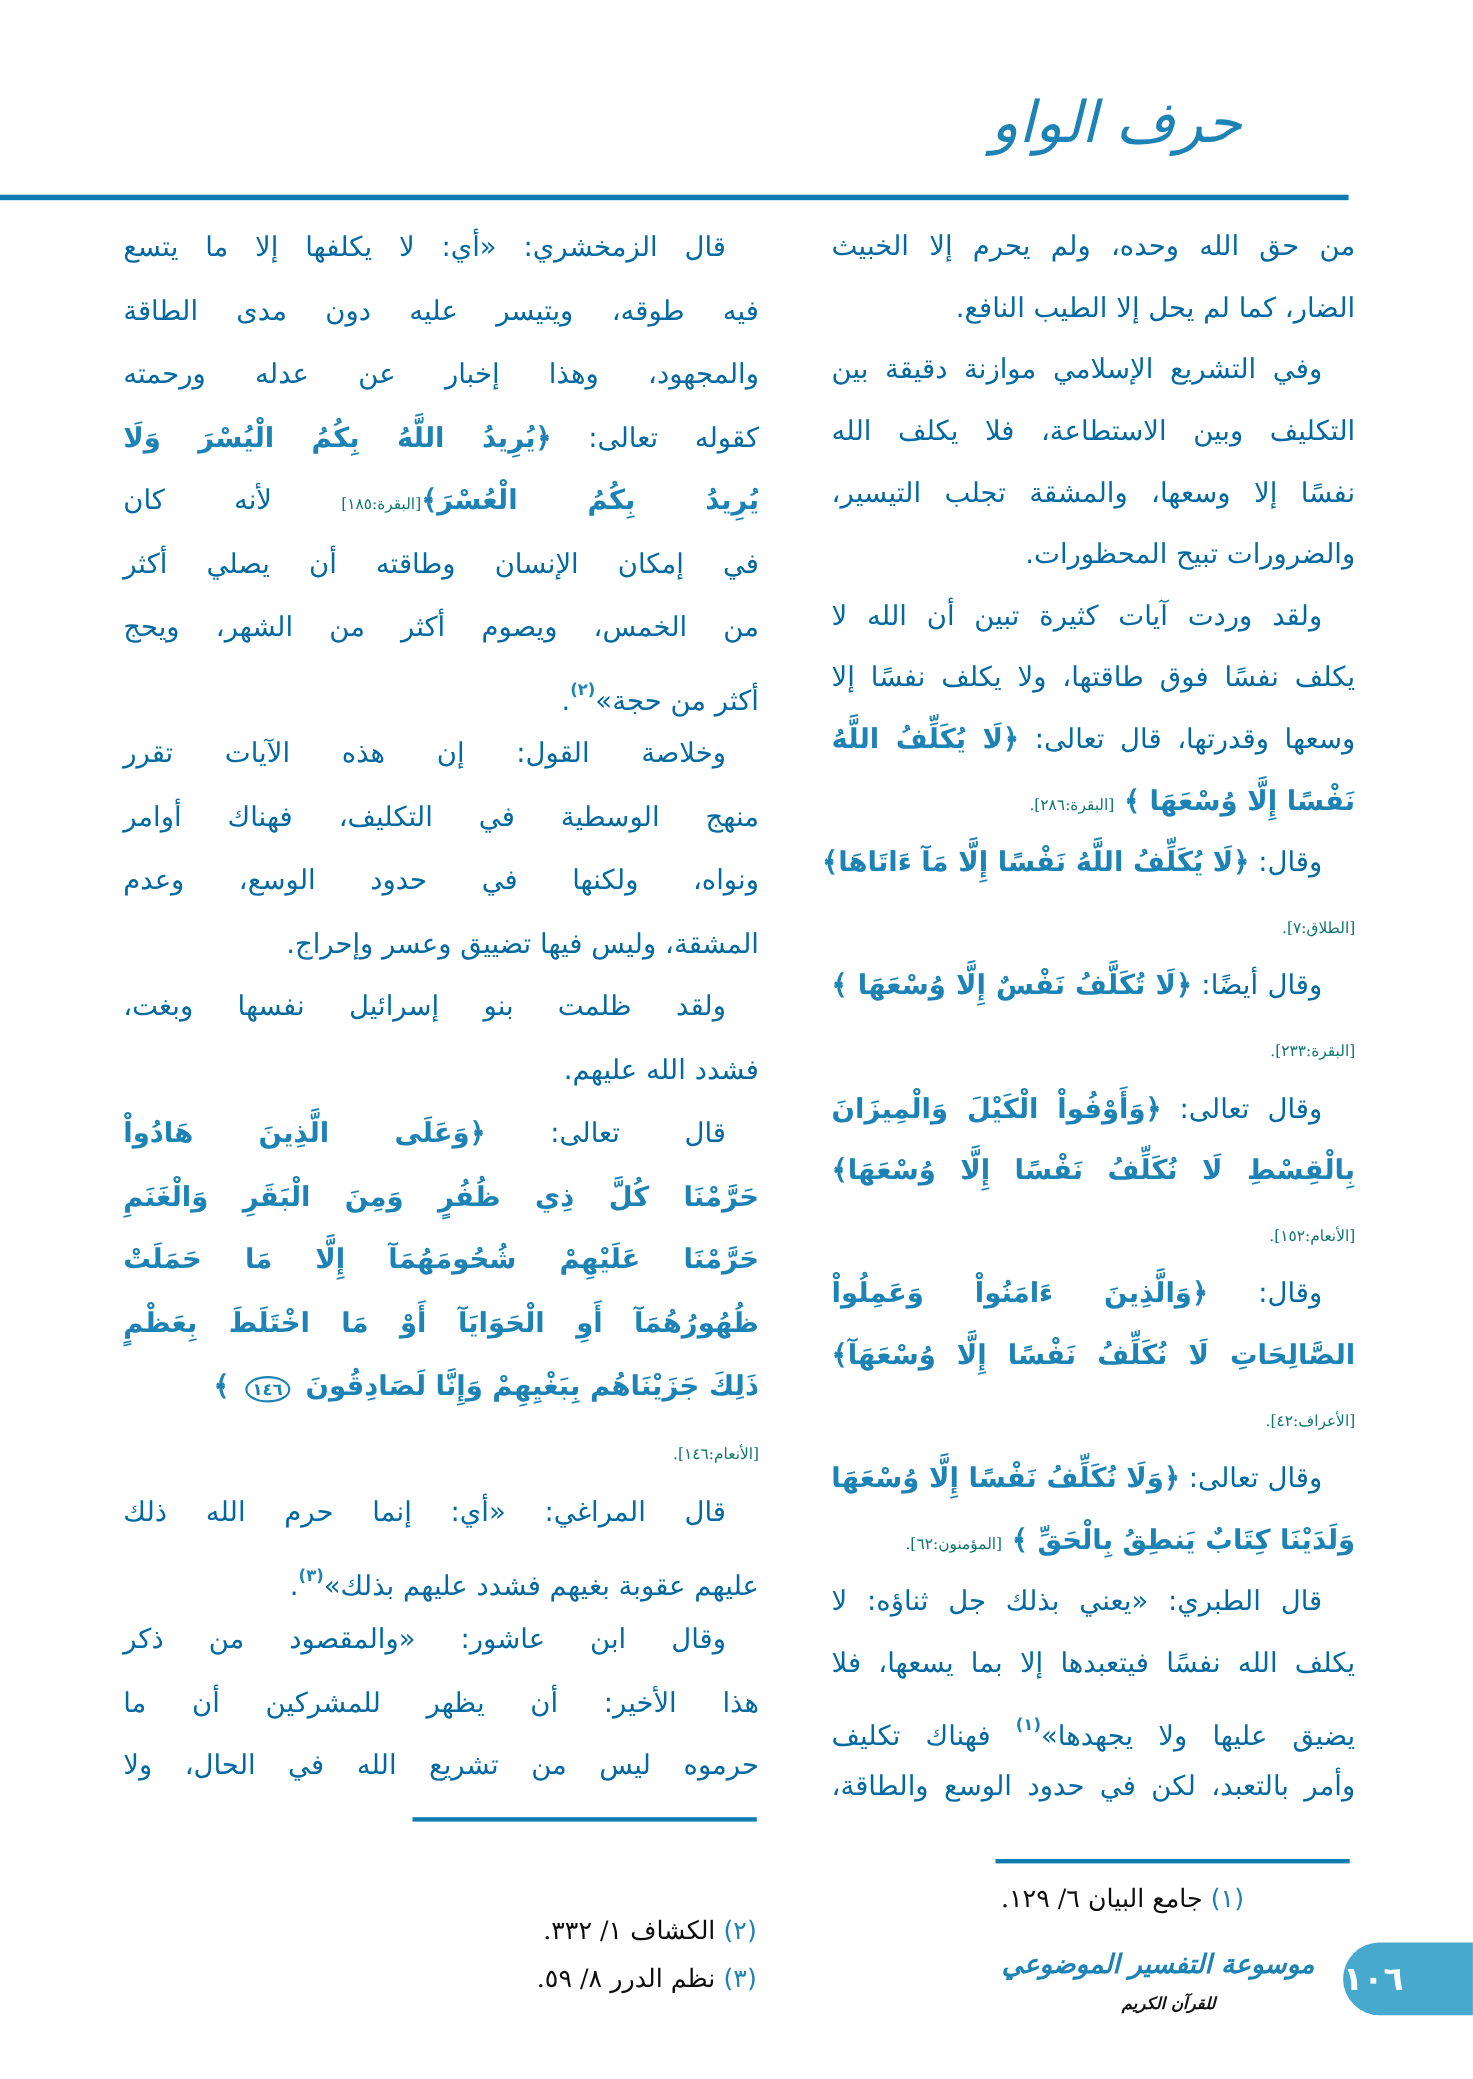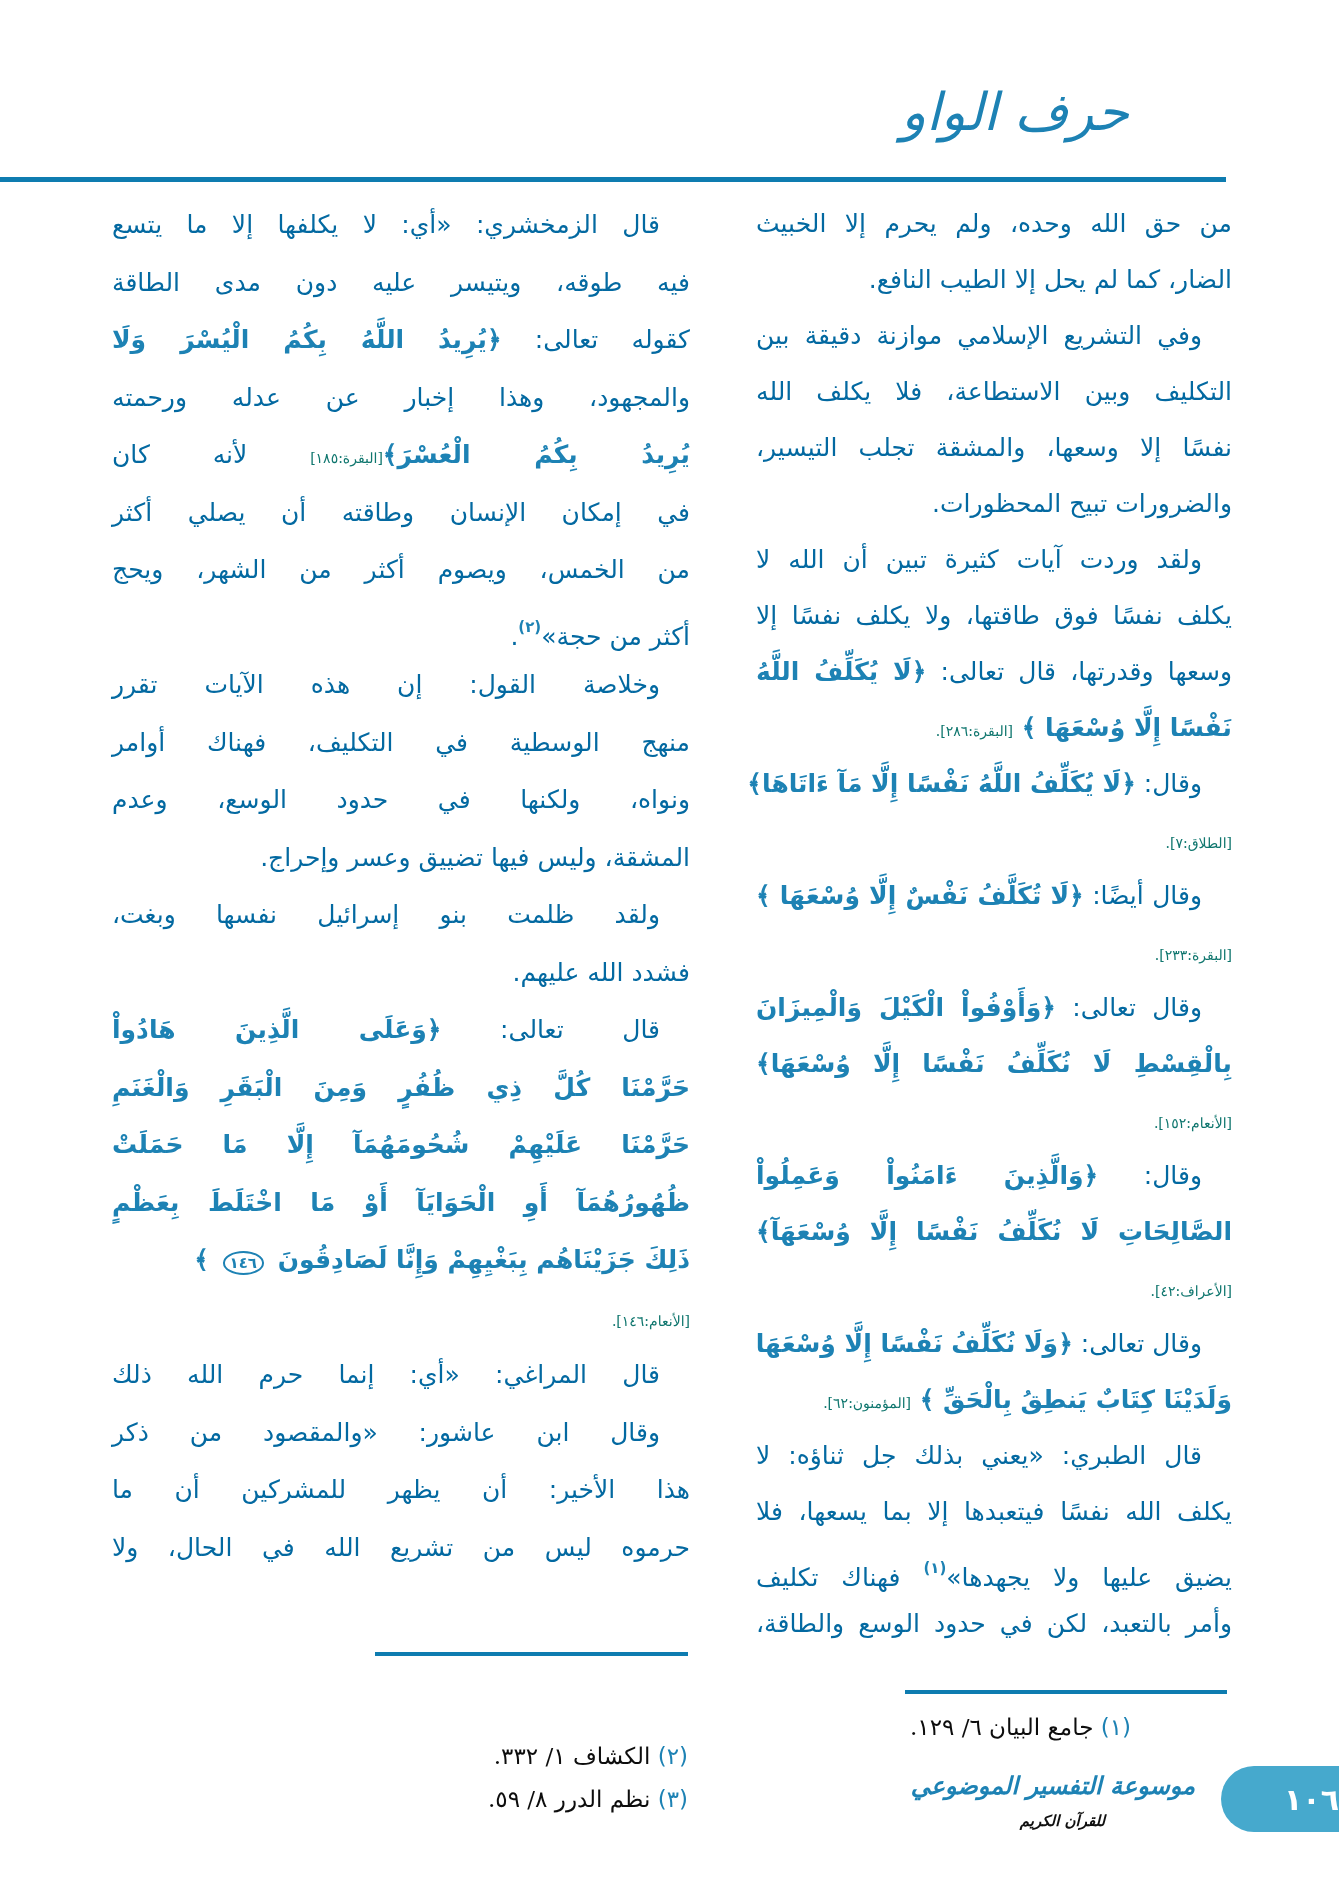--- a/index.html
+++ b/index.html
@@ -52,21 +52,21 @@
   
   .logo{position:absolute;top:1772px;right:144px;width:265px;text-align:center;}
   .logo-main{
     font-size:24px;font-weight:bold;font-style:italic;
     color:var(--accent,#1d82b4);white-space:nowrap;
   }
   .logo-sub{font-size:15px;font-weight:bold;font-style:italic;color:#101010;margin-top:12px;}
   .page-badge{
     position:absolute;top:1766px;right:0;width:118px;height:66px;
     background:var(--badge,#46a9cd);border-radius:33px 0 0 33px;
-    color:#ffffff;display:flex;align-items:center;justify-content:flex-start;
+    color:#ffffff;display:flex;align-items:center;justify-content:flex-end;
     font-size:30px;font-weight:bold;letter-spacing:5px;
   }
 </style>
 </head>
 <body>
 
 <div class="page">
 
   <div class="header-title">حرف الواو</div>
 
@@ -96,39 +96,40 @@
       <div class="line ind"><span class="seg-b">وقال تعالى: </span><span class="seg-q">﴿وَلَا نُكَلِّفُ نَفْسًا إِلَّا وُسْعَهَا</span></div>
       <div class="line end"><span class="seg-q">وَلَدَيْنَا كِتَابٌ يَنطِقُ بِالْحَقِّ ﴾ </span><span class="seg-r">[المؤمنون:٦٢].</span></div>
       <div class="line ind"><span class="seg-b">قال الطبري: «يعني بذلك جل ثناؤه: لا</span></div>
       <div class="line"><span class="seg-b">يكلف الله نفسًا فيتعبدها إلا بما يسعها، فلا</span></div>
       <div class="line"><span class="seg-b">يضيق عليها ولا يجهدها»</span><span class="seg-f">(١)</span><span class="seg-b"> فهناك تكليف</span></div>
       <div class="line"><span class="seg-b">وأمر بالتعبد، لكن في حدود الوسع والطاقة،</span></div>
     </div>
   <div class="col col-left" id="col-left">
       <div class="line ind"><span class="seg-b">قال الزمخشري: «أي: لا يكلفها إلا ما يتسع</span></div>
       <div class="line"><span class="seg-b">فيه طوقه، ويتيسر عليه دون مدى الطاقة</span></div>
+      <div class="line"><span class="seg-b">والمجهود، وهذا إخبار عن عدله ورحمته</span></div>
       <div class="line"><span class="seg-b">كقوله تعالى: </span><span class="seg-q">﴿يُرِيدُ اللَّهُ بِكُمُ الْيُسْرَ وَلَا</span></div>
-      <div class="line"><span class="seg-b">والمجهود، وهذا إخبار عن عدله ورحمته</span></div>
       <div class="line"><span class="seg-q">يُرِيدُ بِكُمُ الْعُسْرَ﴾</span><span class="seg-r">[البقرة:١٨٥]</span><span class="seg-b"> لأنه كان</span></div>
       <div class="line"><span class="seg-b">في إمكان الإنسان وطاقته أن يصلي أكثر</span></div>
       <div class="line"><span class="seg-b">من الخمس، ويصوم أكثر من الشهر، ويحج</span></div>
       <div class="line end"><span class="seg-b">أكثر من حجة»</span><span class="seg-f">(٢)</span><span class="seg-b">.</span></div>
       <div class="line ind"><span class="seg-b">وخلاصة القول: إن هذه الآيات تقرر</span></div>
       <div class="line"><span class="seg-b">منهج الوسطية في التكليف، فهناك أوامر</span></div>
       <div class="line"><span class="seg-b">ونواه، ولكنها في حدود الوسع، وعدم</span></div>
       <div class="line end"><span class="seg-b">المشقة، وليس فيها تضييق وعسر وإحراج.</span></div>
       <div class="line ind"><span class="seg-b">ولقد ظلمت بنو إسرائيل نفسها وبغت،</span></div>
       <div class="line end"><span class="seg-b">فشدد الله عليهم.</span></div>
       <div class="line ind"><span class="seg-b">قال تعالى: </span><span class="seg-q">﴿وَعَلَى الَّذِينَ هَادُواْ</span></div>
       <div class="line"><span class="seg-q">حَرَّمْنَا كُلَّ ذِي ظُفُرٍ وَمِنَ الْبَقَرِ وَالْغَنَمِ</span></div>
       <div class="line"><span class="seg-q">حَرَّمْنَا عَلَيْهِمْ شُحُومَهُمَآ إِلَّا مَا حَمَلَتْ</span></div>
       <div class="line"><span class="seg-q">ظُهُورُهُمَآ أَوِ الْحَوَايَآ أَوْ مَا اخْتَلَطَ بِعَظْمٍ</span></div>
       <div class="line end"><span class="seg-q">ذَلِكَ جَزَيْنَاهُم بِبَغْيِهِمْ وَإِنَّا لَصَادِقُونَ </span><span class="seg-a">١٤٦</span><span class="seg-q"> ﴾</span></div>
       <div class="line end"><span class="seg-r">[الأنعام:١٤٦].</span></div>
       <div class="line ind"><span class="seg-b">قال المراغي: «أي: إنما حرم الله ذلك</span></div>
+      <div class="line end"><span class="seg-b">عليهم عقوبة بغيهم فشدد عليهم بذلك»</span><span class="seg-f">(٣)</span><span class="seg-b">.</span></div>
       <div class="line ind"><span class="seg-b">وقال ابن عاشور: «والمقصود من ذكر</span></div>
       <div class="line"><span class="seg-b">هذا الأخير: أن يظهر للمشركين أن ما</span></div>
       <div class="line"><span class="seg-b">حرموه ليس من تشريع الله في الحال، ولا</span></div>
     </div>
 
   <div class="footsep footsep-left"></div>
   <div class="footsep footsep-right"></div>
 
   <div class="footnotes fn-left" id="fn-left">
       <div class="fn-line"><span class="fn-marker">(٢) </span><span class="fn-text">الكشاف ١/ ٣٣٢.</span></div>

